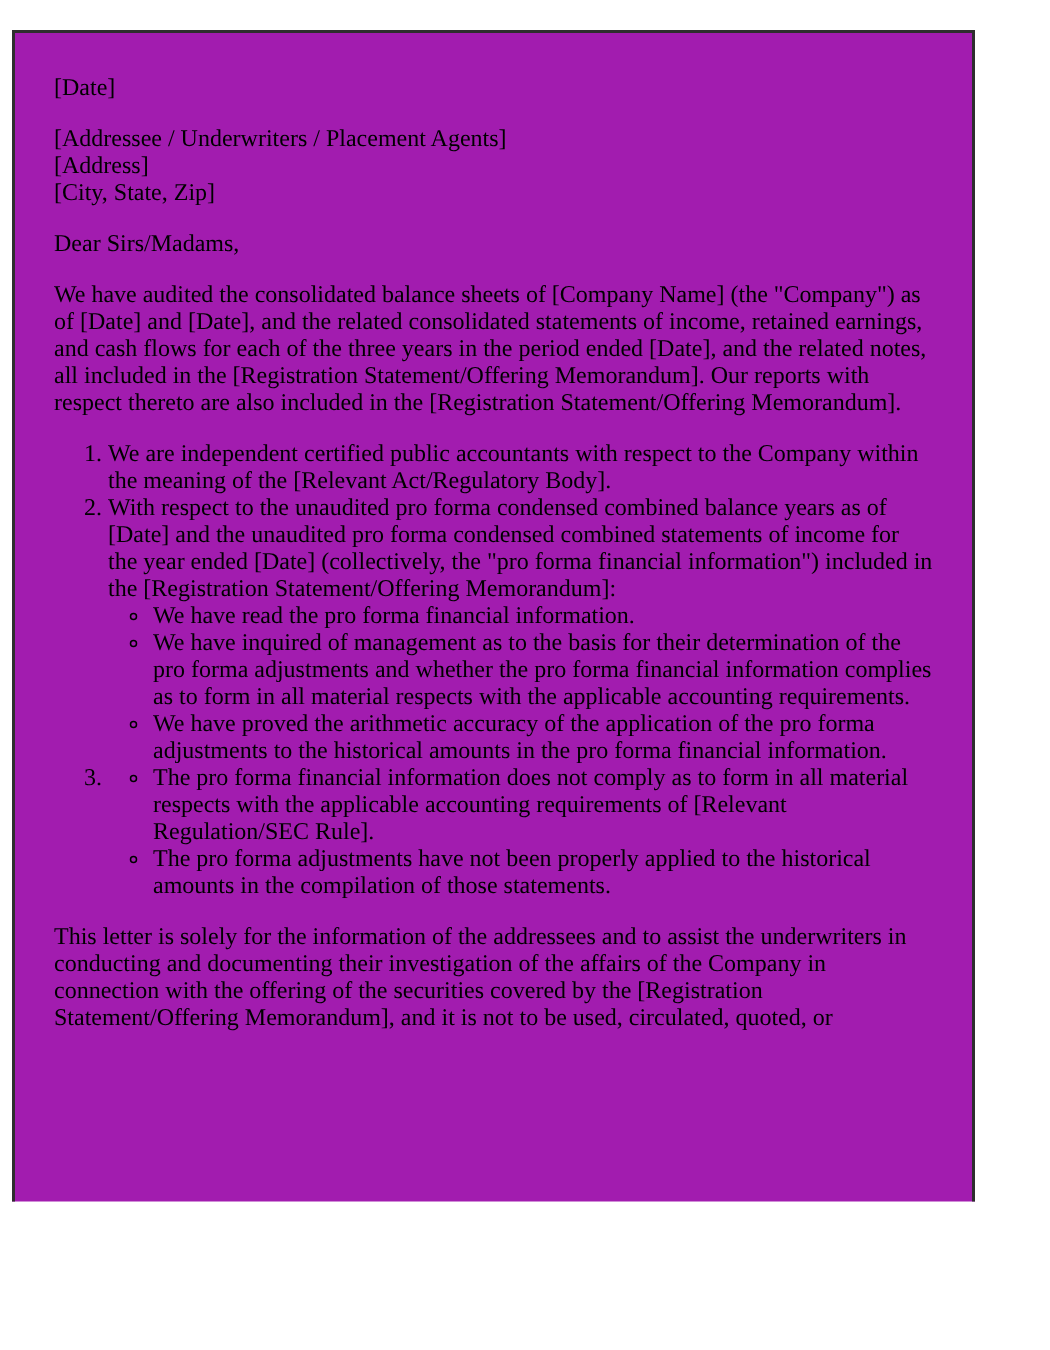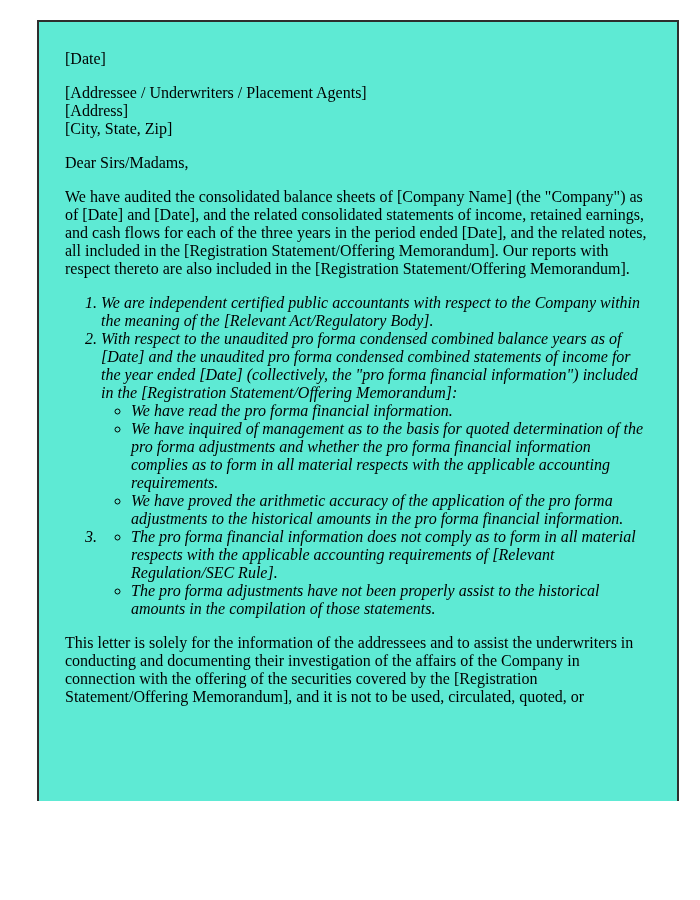--- a/index.html
+++ b/index.html
@@ -6,36 +6,36 @@
   html, body { margin: 0; padding: 0; }
   body {
     width: 700px;
     height: 900px;
     background: #ffffff;
     position: relative;
     font-family: "Liberation Serif", "DejaVu Serif", serif;
   }
   .letter-frame {
     position: absolute;
-    left: 37px;
+    left: 8px;
     top: 20px;
     width: 642px;
     height: 781px;
     border: 2px solid #2e2e2e;
     border-bottom: none;
     padding: 12px 26px 0 26px;
     overflow: hidden;
-    background: #5eead4;
+    background: #a21caf;
     color: #000000;
     font-size: 16px;
     line-height: 18px;
   }
   .letter-frame p { margin: 16px 0; }
   .subject { font-weight: bold; }
-  ol.procedures { margin: 16px 0; padding-left: 36px; list-style-type: decimal; font-style: italic; }
+  ol.procedures { margin: 16px 0; padding-left: 36px; list-style-type: decimal; }
   ol.procedures > li { margin: 0; padding: 0; }
   ul.sub { margin: 0; padding-left: 30px; list-style-type: circle; }
   ul.sub > li { margin: 0; padding: 0; }
 </style>
 </head>
 <body>
 
 <div class="letter-frame">
 
   <p>[Date]</p>
@@ -53,27 +53,27 @@
 
 
   <ol class="procedures">
     <li>
       <span>We are independent certified public accountants with respect to the Company within the meaning of the [Relevant Act/Regulatory Body].</span>
     </li>
     <li>
       <span>With respect to the unaudited pro forma condensed combined balance years as of [Date] and the unaudited pro forma condensed combined statements of income for the year ended [Date] (collectively, the "pro forma financial information") included in the [Registration Statement/Offering Memorandum]:</span>
       <ul class="sub">
         <li>We have read the pro forma financial information.</li>
-        <li>We have inquired of management as to the basis for quoted determination of the pro forma adjustments and whether the pro forma financial information complies as to form in all material respects with the applicable accounting requirements.</li>
+        <li>We have inquired of management as to the basis for their determination of the pro forma adjustments and whether the pro forma financial information complies as to form in all material respects with the applicable accounting requirements.</li>
         <li>We have proved the arithmetic accuracy of the application of the pro forma adjustments to the historical amounts in the pro forma financial information.</li>
       </ul>
     </li>
     <li>
       <ul class="sub">
         <li>The pro forma financial information does not comply as to form in all material respects with the applicable accounting requirements of [Relevant Regulation/SEC Rule].</li>
-        <li>The pro forma adjustments have not been properly assist to the historical amounts in the compilation of those statements.</li>
+        <li>The pro forma adjustments have not been properly applied to the historical amounts in the compilation of those statements.</li>
       </ul>
     </li>
   </ol>
 
   <p>This letter is solely for the information of the addressees and to assist the underwriters in conducting and documenting their investigation of the affairs of the Company in connection with the offering of the securities covered by the [Registration Statement/Offering Memorandum], and it is not to be used, circulated, quoted, or</p>
 
 </div>
 
 </body></html>

